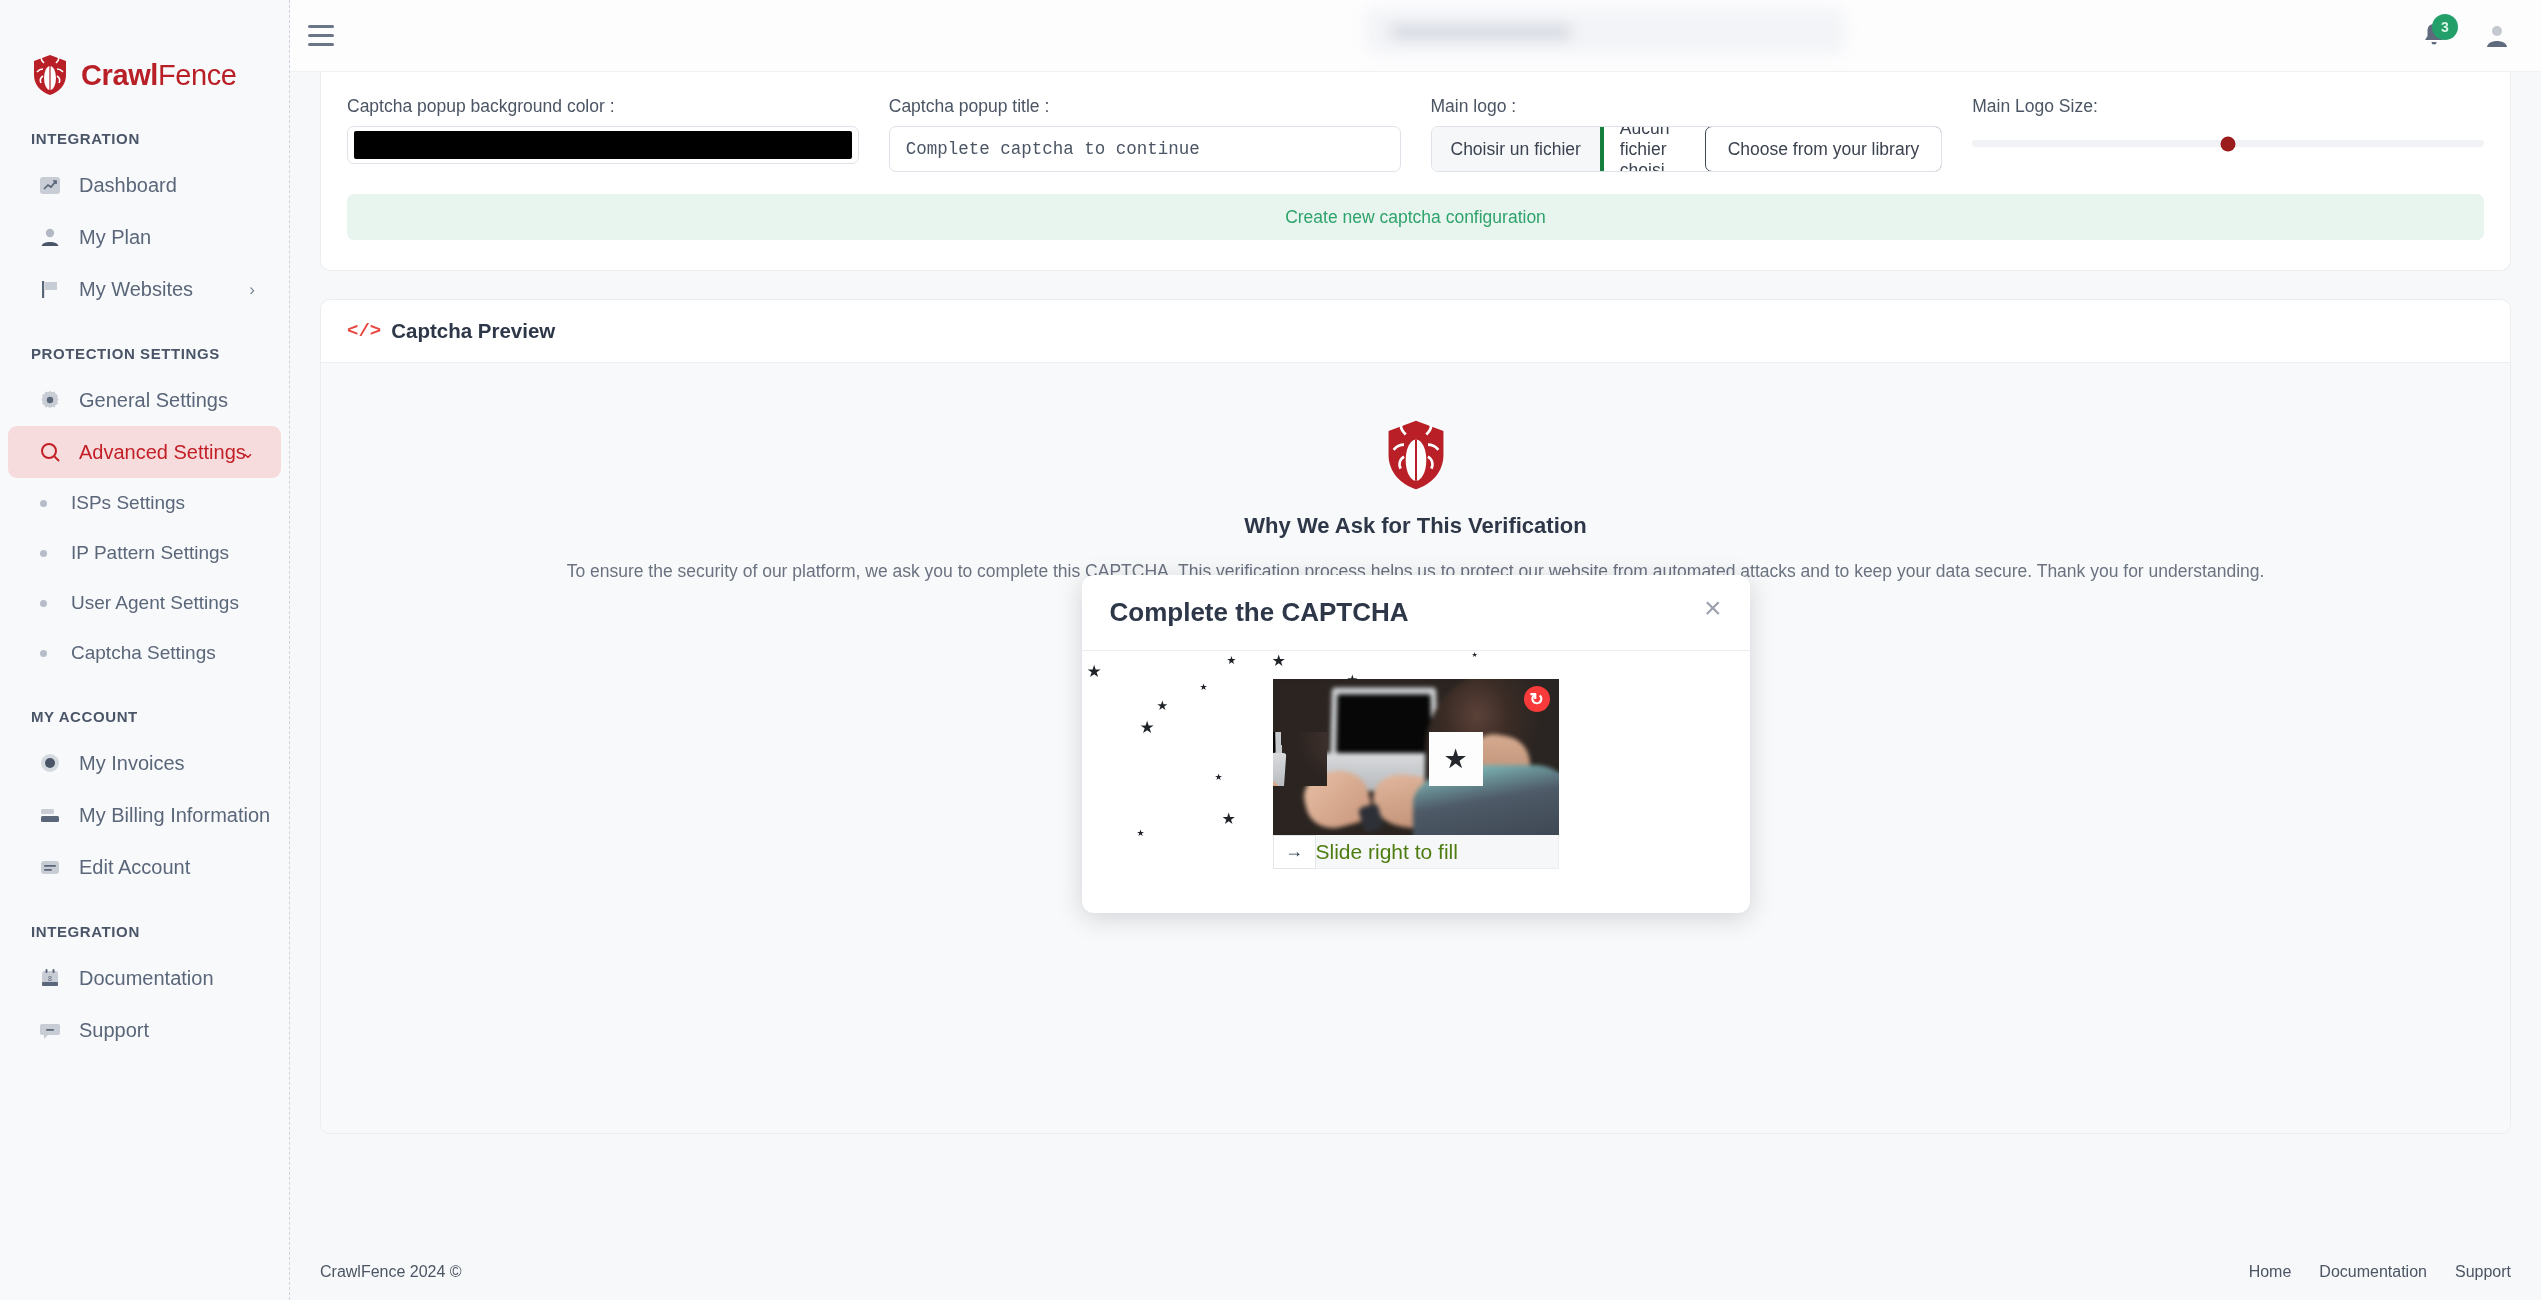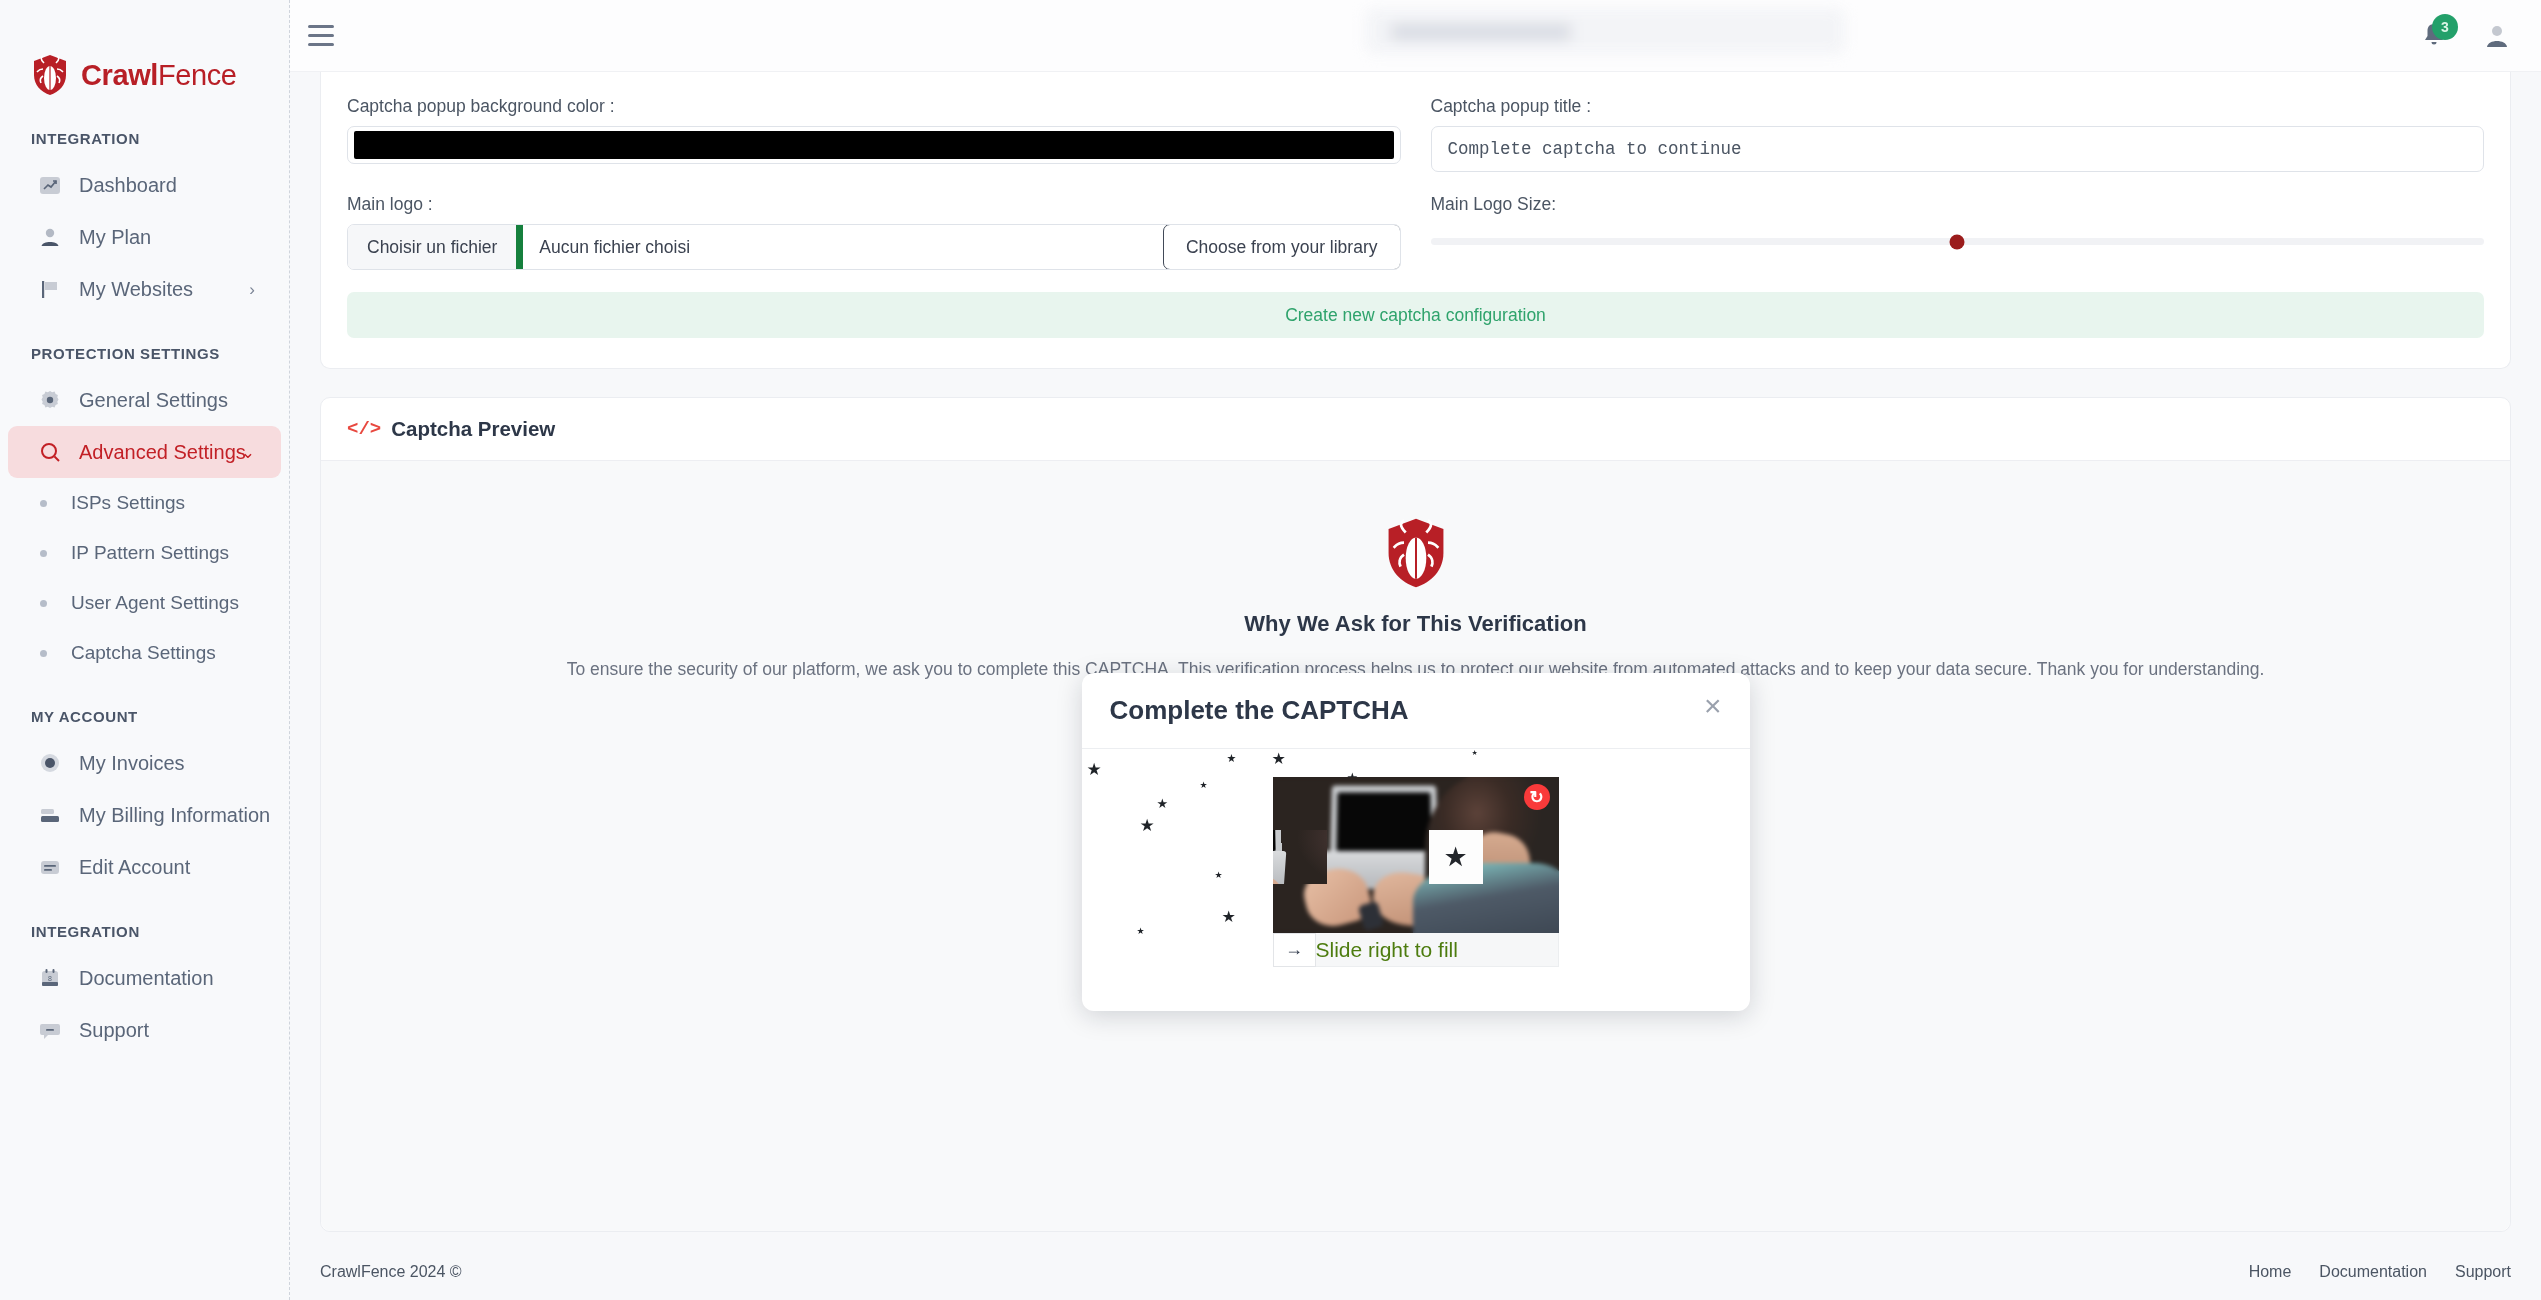--- a/index.html
+++ b/index.html
@@ -71,40 +71,40 @@
     font-size: 14px; font-weight: 700; display: flex; align-items: center; justify-content: center;
   }
 
   .content { flex: 1; overflow: hidden; padding: 0 30px; }
 
   .card {
     background: #fff; border: 1px solid #ebedf1; border-radius: 10px;
   }
   .card-top { padding: 24px 26px 30px 26px; margin-top: 0; border-top: none; border-radius: 0 0 10px 10px; }
 
-  .form-grid { display: grid; grid-template-columns: 1fr 1fr; column-gap: 30px; row-gap: 0px; }
+  .form-grid { display: grid; grid-template-columns: 1fr 1fr 1fr 1fr; column-gap: 30px; row-gap: 0px; }
   .field-label { font-size: 17.5px; color: #4b5563; margin-bottom: 9px; display: block; }
   .field-row { margin-bottom: 22px; }
 
   .color-input {
     width: 100%; height: 38px; border: 1px solid #dfe3e9; border-radius: 7px;
     background: #fff; padding: 4px 6px;
   }
   .color-swatch { width: 100%; height: 28px; background: #000000; border-radius: 2px; }
 
   .text-input {
     width: 100%; height: 46px; border: 1px solid #dfe3e9; border-radius: 7px;
     background: #fff; font-size: 17.5px; color: #4b5563; padding: 0 16px;
     font-family: Liberation Mono, monospace;
   }
 
   .file-row { display: flex; width: 100%; height: 46px; border: 1px solid #dfe3e9; border-radius: 7px; overflow: hidden; background:#fff; }
   .file-btn {
     padding: 0 19px; display: flex; align-items: center; background: #f6f7f9;
-    border-right: 7px solid #15803d; font-size: 17.5px; color: #3b4250; cursor: pointer; white-space: nowrap;
+    border-right: 4px solid #15803d; font-size: 17.5px; color: #3b4250; cursor: pointer; white-space: nowrap;
   }
   .file-name { flex: 1; display: flex; align-items: center; padding: 0 16px; font-size: 17.5px; color: #3b4250; }
   .lib-btn {
     padding: 0 22px; display: flex; align-items: center; font-size: 17.5px; color: #3b4250;
     border-left: 1px solid #424a58; border: 1px solid #424a58; border-radius: 7px; margin: -1px -1px -1px 0;
     background: #fff; cursor: pointer; white-space: nowrap;
   }
 
   .slider-wrap { padding-top: 14px; position: relative; height: 46px; }
   .slider-track { width: 100%; height: 7px; background: #f1f2f5; border-radius: 4px; position: relative; }

